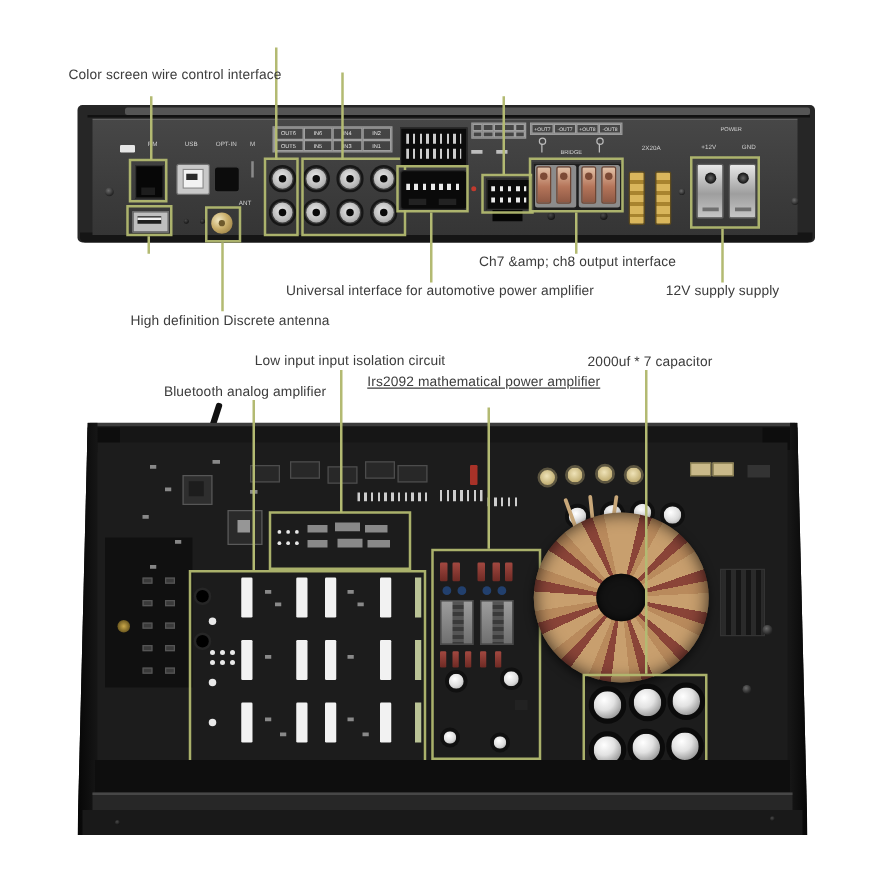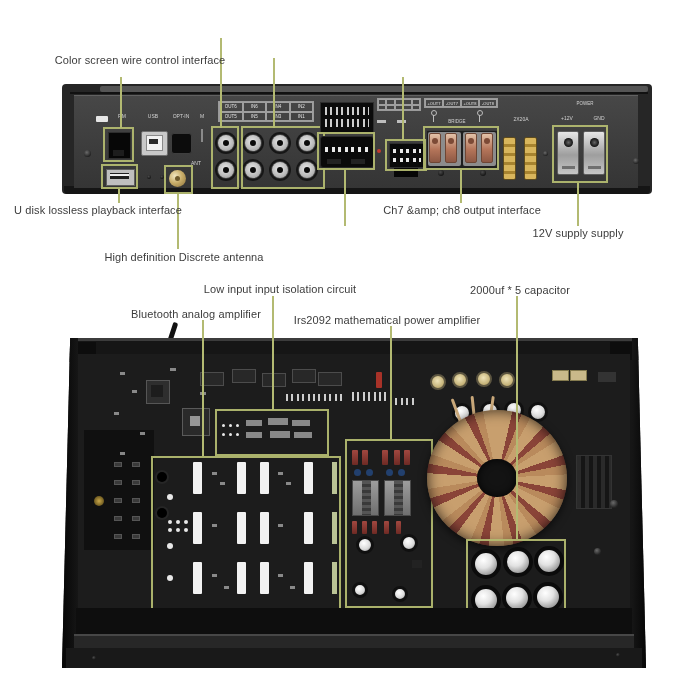--- a/index.html
+++ b/index.html
@@ -247,22 +247,22 @@
   <div class="vline" style="left:273px;top:58px;height:70px;"></div>
   <div class="vline" style="left:120px;top:77px;height:51px;"></div>
   <div class="vline" style="left:402px;top:77px;height:63px;"></div>
   <div class="ann" style="left:120px;top:54px;margin-left:20px;">Color screen wire control interface</div>
 
   <div class="vline" style="left:118px;top:189px;height:14px;"></div>
   <div class="vline" style="left:177px;top:194px;height:55px;"></div>
   <div class="vline" style="left:344px;top:170px;height:56px;"></div>
   <div class="vline" style="left:460px;top:170px;height:33px;"></div>
   <div class="vline" style="left:577px;top:183px;height:43px;"></div>
-  <div class="ann" style="left:98px;top:204px;">U disk lossless playback interface</div>
   <div class="ann" style="left:462px;top:204px;">Ch7 &amp;amp; ch8 output interface</div>
+  <div class="ann" style="left:352px;top:227px;">Universal interface for automotive power amplifier</div>
   <div class="ann" style="left:578px;top:227px;">12V supply supply</div>
   <div class="ann" style="left:184px;top:251px;">High definition Discrete antenna</div>
 
   <div class="abs" style="left:170px;top:322px;width:5px;height:22px;background:#111;transform:rotate(18deg);border-radius:2px;"></div>
   <div class="chassis">
     <div class="abs" style="left:10px;top:0;right:10px;height:3px;background:#3c3c3c;"></div>
     <div class="abs" style="left:4px;top:4px;width:30px;height:20px;background:#0d0d0d;"></div>
     <div class="abs" style="right:6px;top:4px;width:30px;height:18px;background:#0d0d0d;"></div>
     <div class="abs" style="left:0;top:0;width:16px;height:100%;background:linear-gradient(90deg,#060606,#161616);"></div>
     <div class="abs" style="right:0;top:0;width:14px;height:100%;background:linear-gradient(270deg,#060606,#161616);"></div>
@@ -417,17 +417,17 @@
   <div class="abs" style="left:74px;top:634px;width:560px;height:14px;background:#272727;border-top:2px solid #474747;"></div>
   <div class="abs" style="left:66px;top:648px;width:576px;height:20px;background:#191919;"></div>
   <div class="screw-dark" style="left:92px;top:656px;width:4px;height:4px;"></div>
   <div class="screw-dark" style="left:616px;top:653px;width:4px;height:4px;"></div>
 
   <div class="vline" style="left:272px;top:296px;height:114px;"></div>
   <div class="vline" style="left:516px;top:296px;height:243px;"></div>
   <div class="vline" style="left:202px;top:320px;height:136px;"></div>
   <div class="vline" style="left:390px;top:326px;height:113px;"></div>
   <div class="ann" style="left:280px;top:283px;">Low input input isolation circuit</div>
-  <div class="ann" style="left:520px;top:284px;">2000uf * 5 capacitor</div>
+  <div class="ann" style="left:520px;top:284px;">2000uf * 7 capacitor</div>
   <div class="ann" style="left:196px;top:308px;">Bluetooth analog amplifier</div>
-  <div class="ann" style="left:387px;top:314px;">Irs2092 mathematical power amplifier</div>
+  <div class="ann" style="left:387px;top:300px;text-decoration:underline;">Irs2092 mathematical power amplifier</div>
 
 </div>
 
 </body></html>

